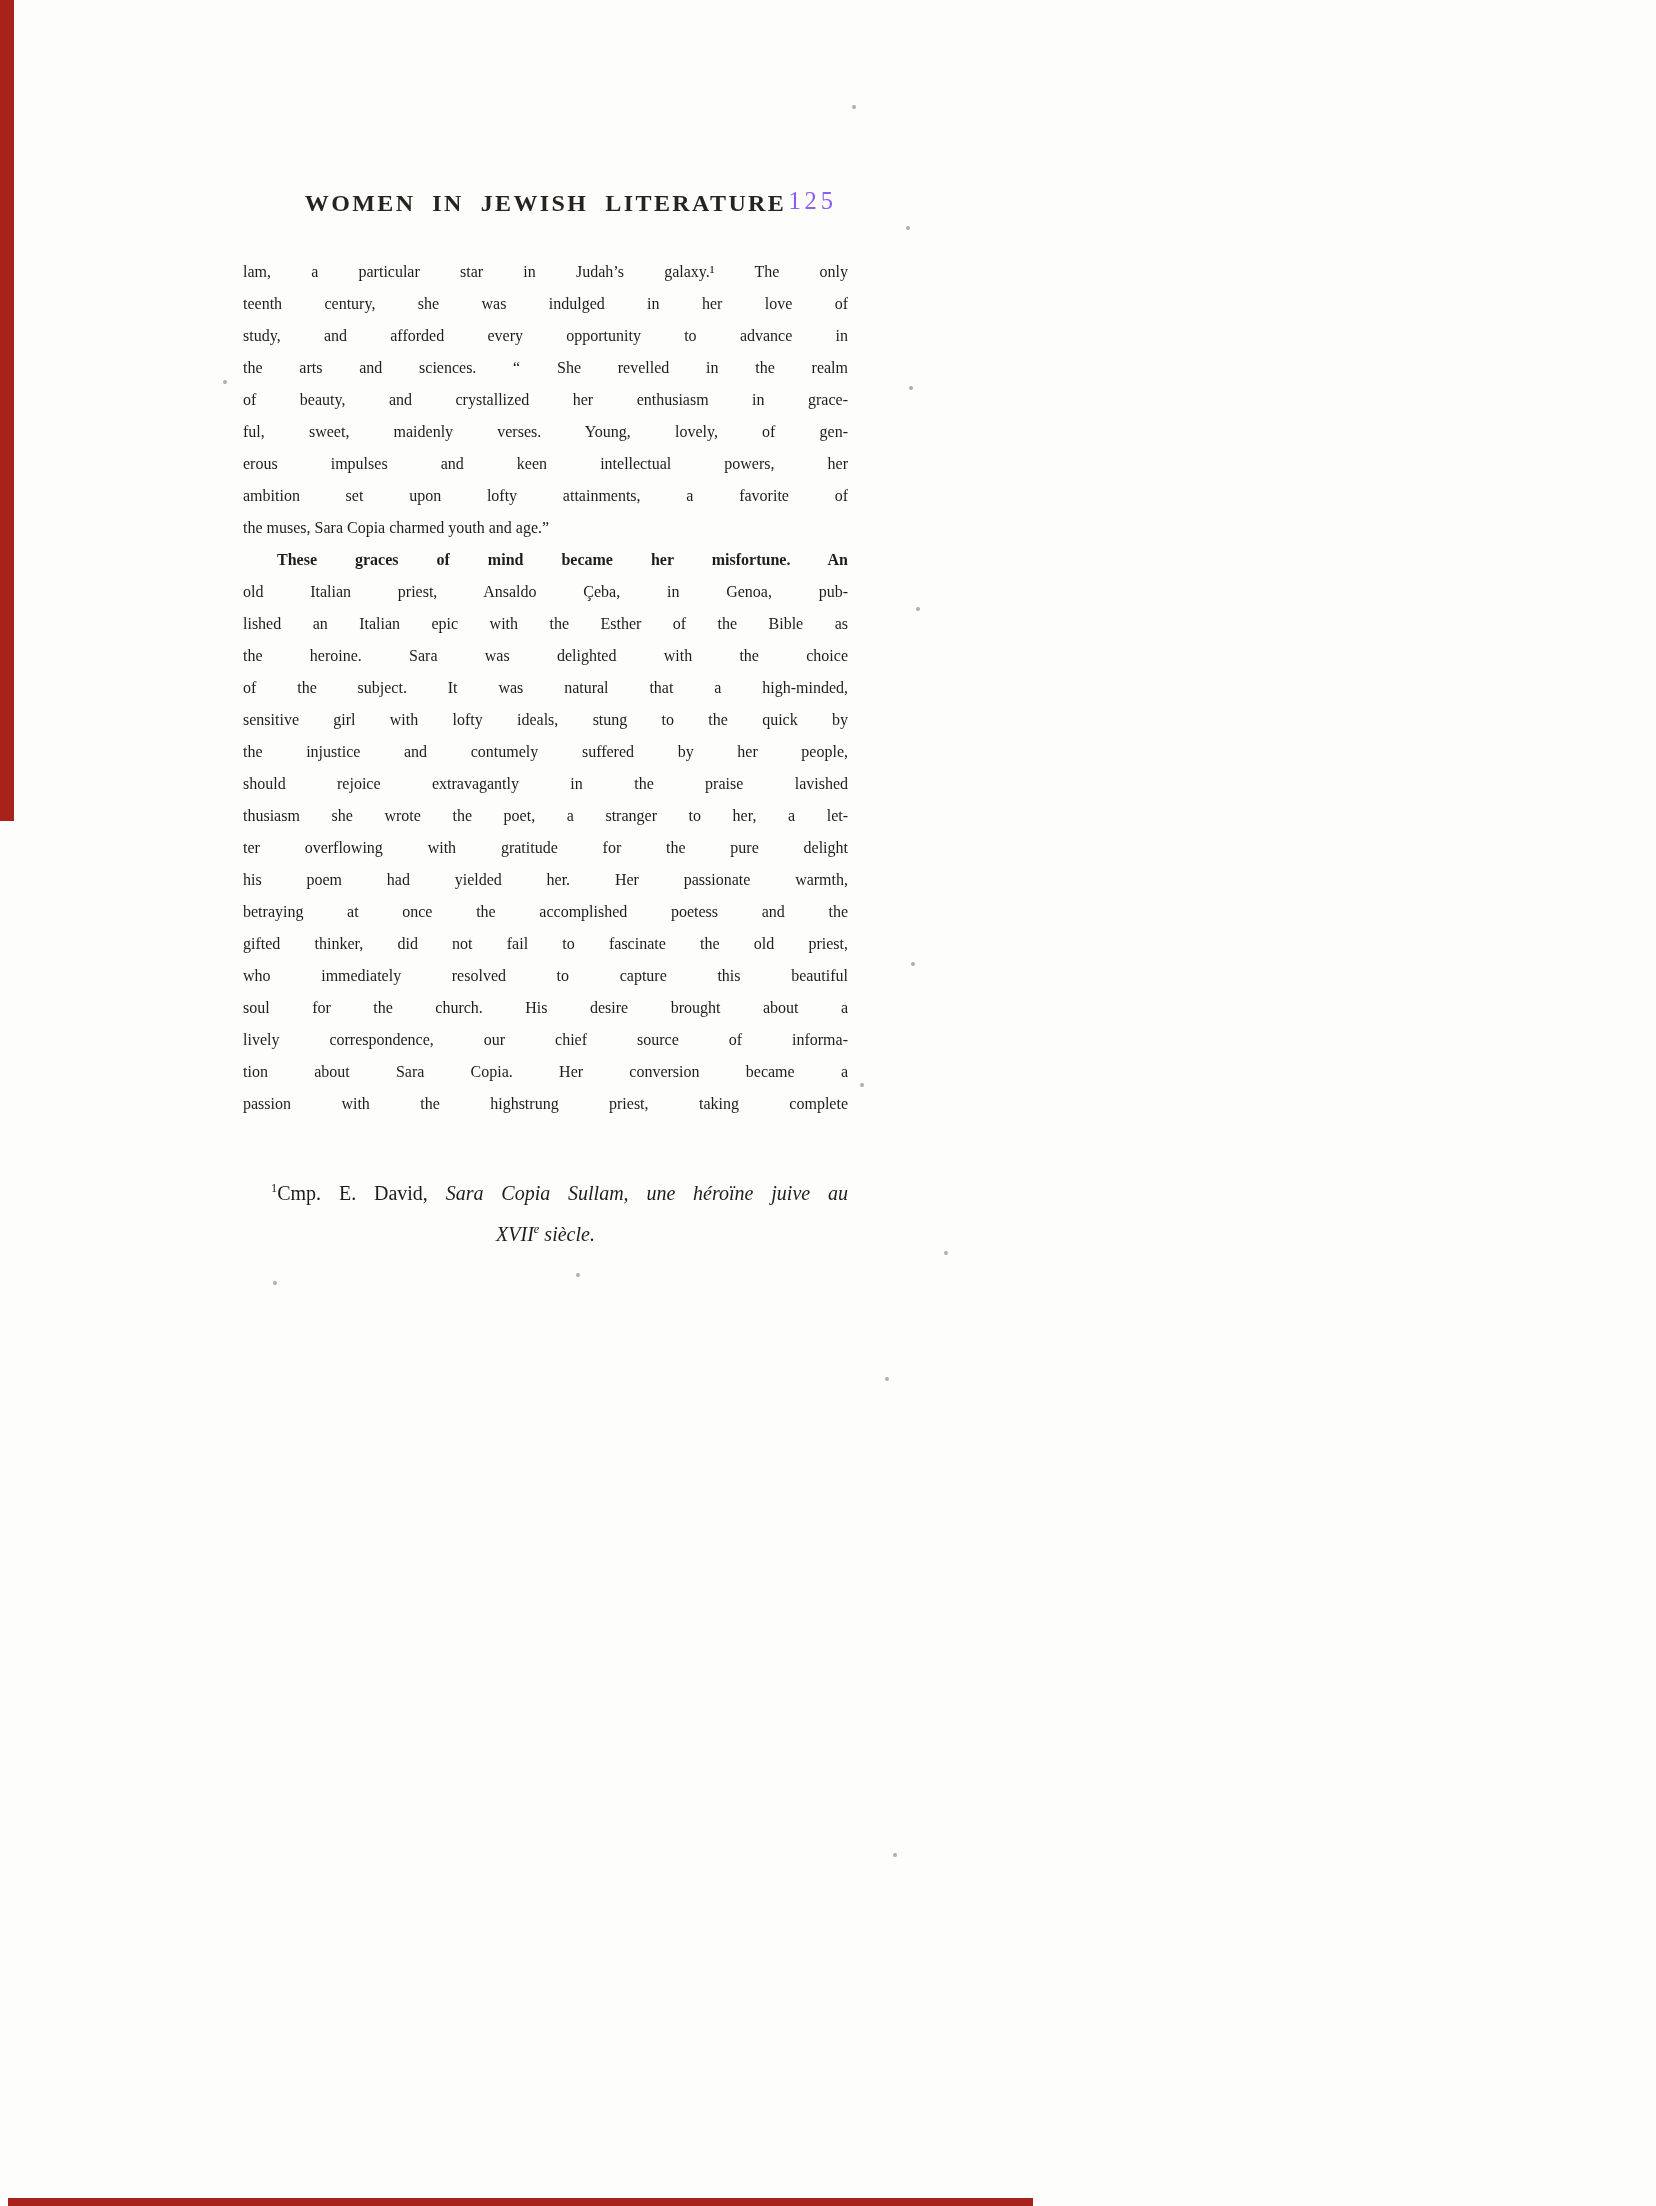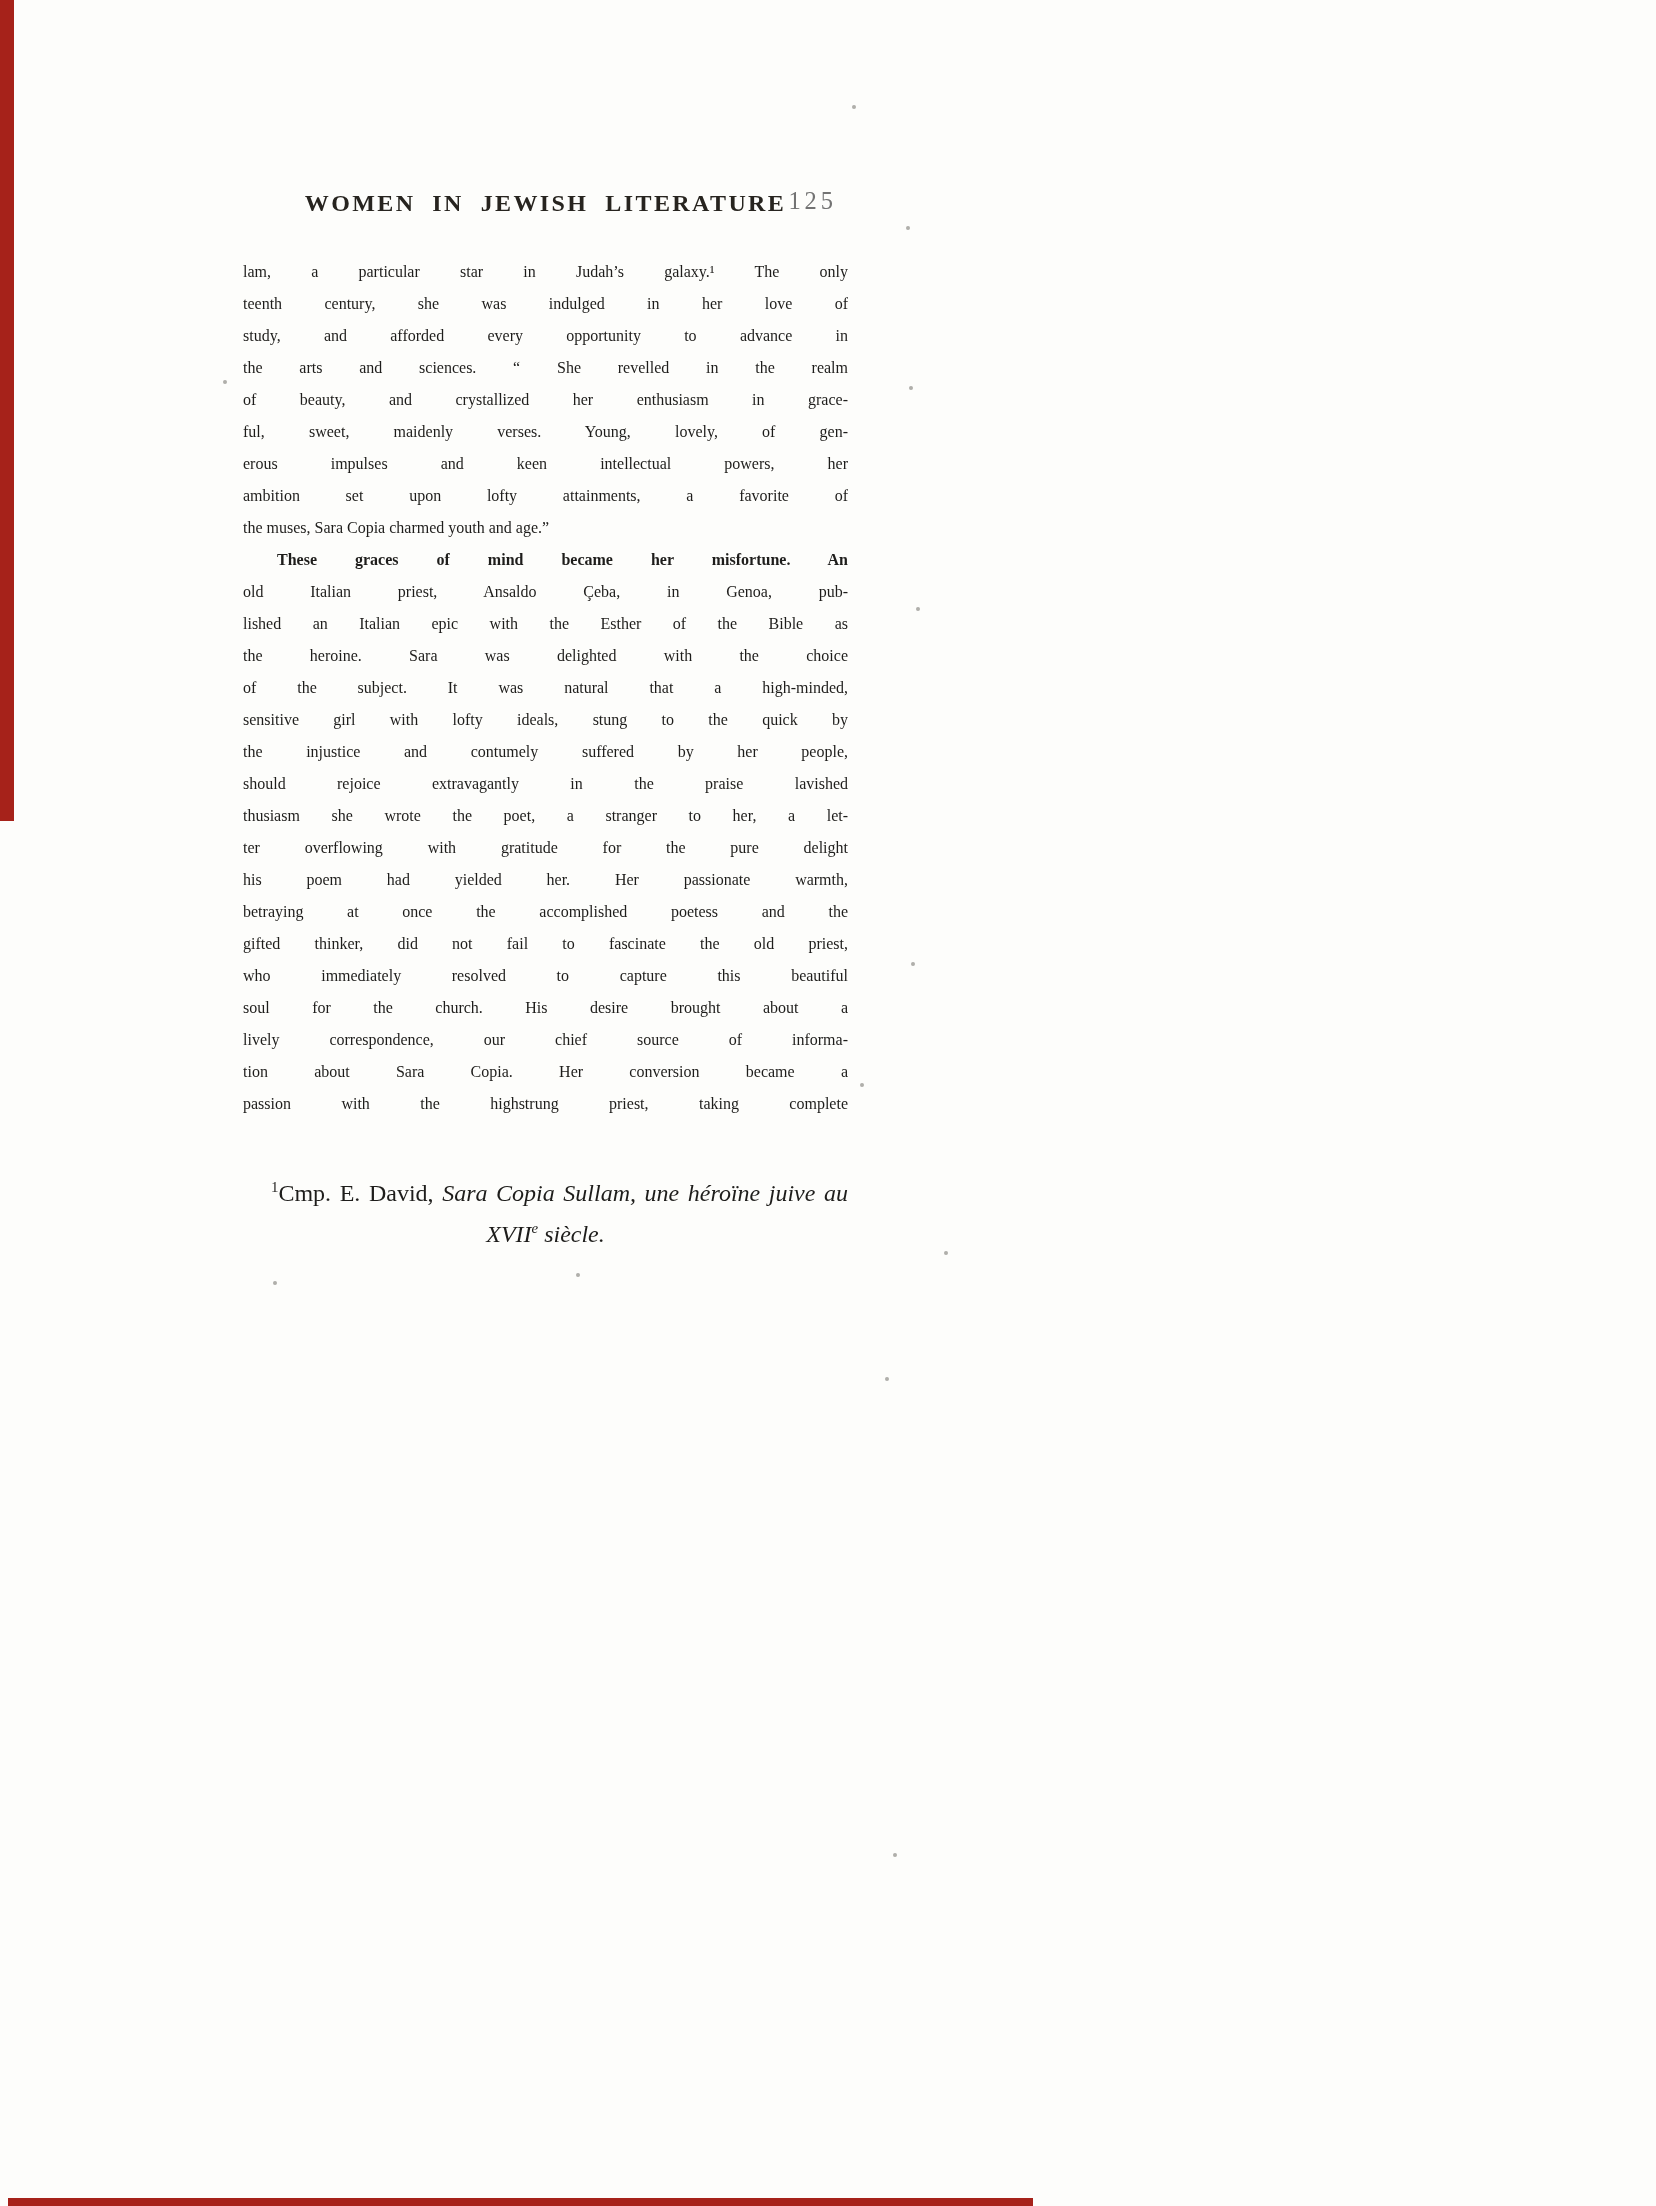--- a/index.html
+++ b/index.html
@@ -24,37 +24,37 @@
   }
   .header { position: absolute; top: 190px; left: 243px; width: 605px; height: 32px; }
   .htitle {
     display: block; text-align: center;
     font-size: 24px; font-weight: bold;
     letter-spacing: 2.4px; word-spacing: 8.5px;
     color: #27241f;
   }
   .hnum {
     position: absolute; right: 11.3px; top: -2.8px;
-    font-size: 24.5px; letter-spacing: 3.8px; color: #737373;
+    font-size: 24.5px; letter-spacing: 3.8px; color: #8b5cf6;
   }
   .body {
     position: absolute; top: 256px; left: 243px; width: 605px;
     font-size: 16px; line-height: 32px;
   }
   .bline {
     text-align: justify;
     text-align-last: justify;
     height: 32px;
     overflow: hidden;
   }
   .bline.end { text-align-last: left; }
   .bline.indent { text-indent: 34px; font-weight: bold; }
   .footnote {
     position: absolute; top: 1173px; left: 243px; width: 605px;
-    font-size: 24px; line-height: 41px;
+    font-size: 20px; line-height: 41px;
   }
   .fline.f1 { text-align: justify; text-align-last: justify; text-indent: 28px; }
   .fline.f2 { text-align: center; }
   .it { font-style: italic; }
   sup { font-size: 0.62em; vertical-align: super; line-height: 0; }
   .speck {
     position: absolute; width: 3.8px; height: 3.8px;
     border-radius: 50%; background: #8f8d88; opacity: 0.7;
   }
 </style>

